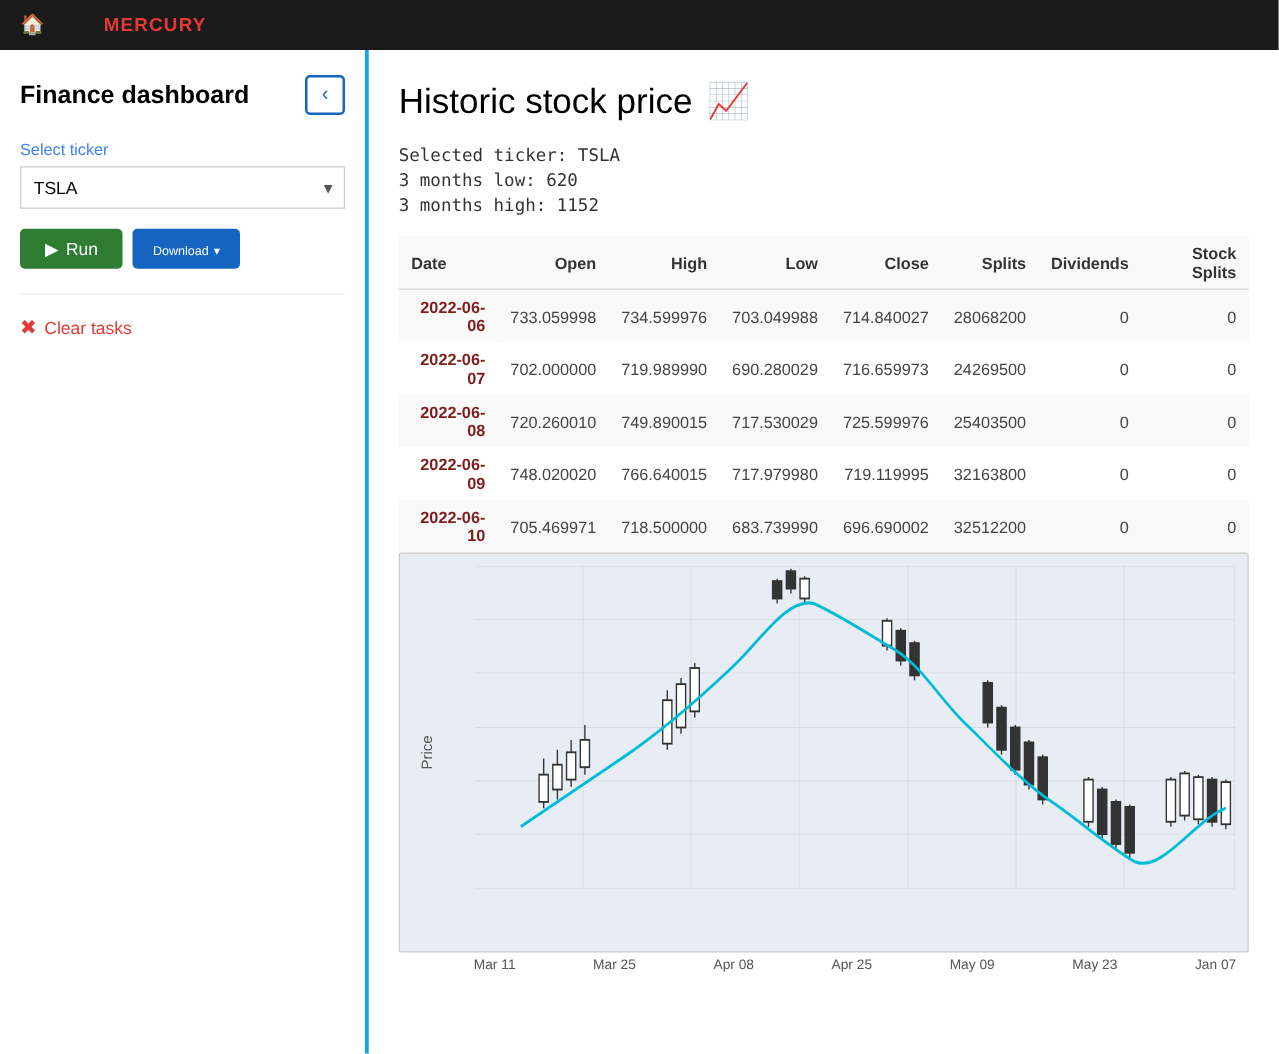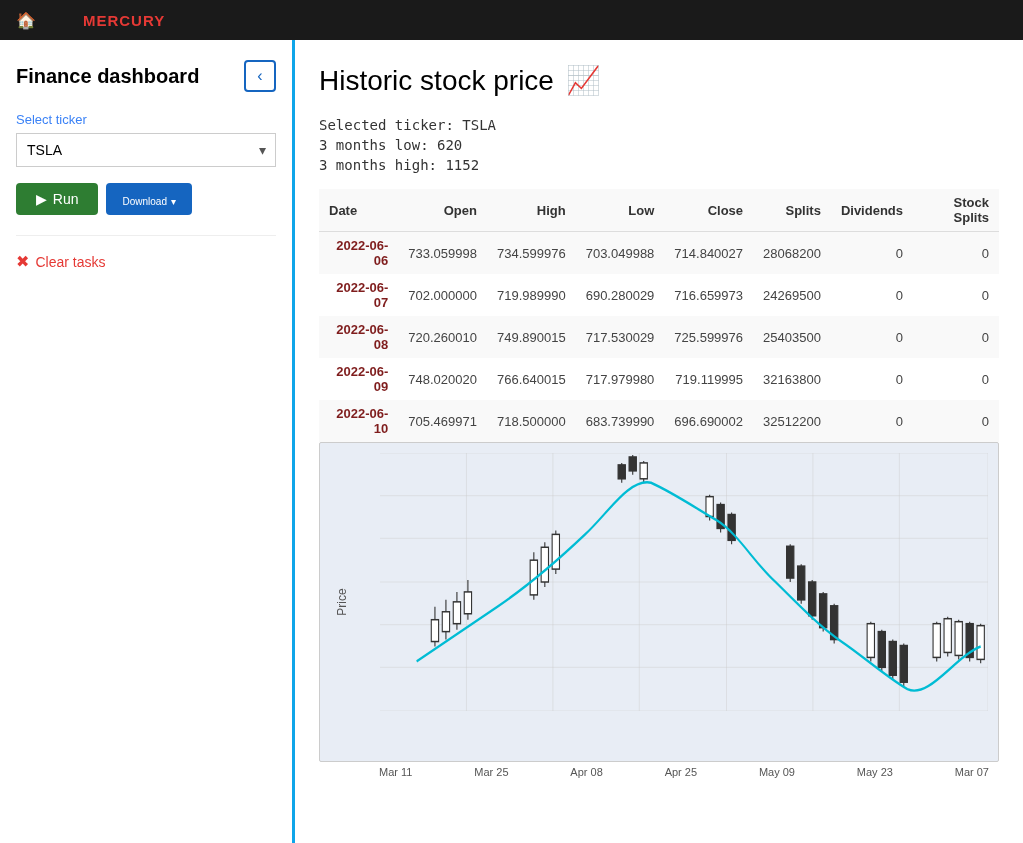--- a/index.html
+++ b/index.html
@@ -422,17 +422,17 @@
       
     </div>
 
     <div style="display:flex; justify-content:space-between; padding-left:60px; padding-right:10px; margin-top:4px; font-size:11px; color:#555;">
       <span>Mar 11</span>
       <span>Mar 25</span>
       <span>Apr 08</span>
       <span>Apr 25</span>
       <span>May 09</span>
       <span>May 23</span>
-      <span>Mar 07</span>
+      <span>Jan 07</span>
     </div>
 
   </main>
 </div>
 
 </body></html>

